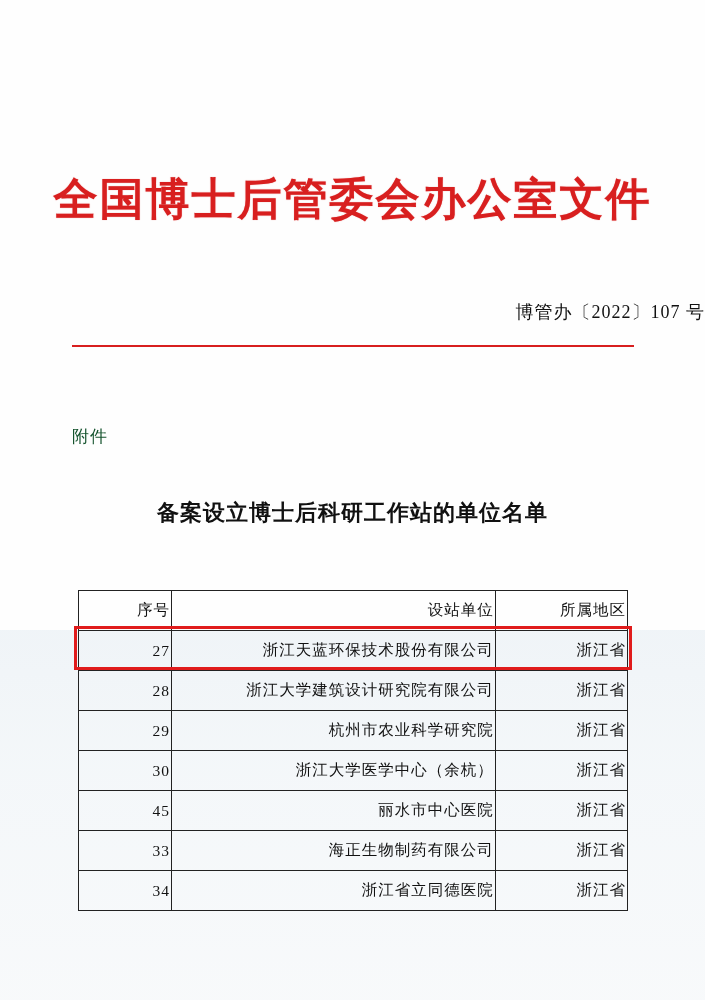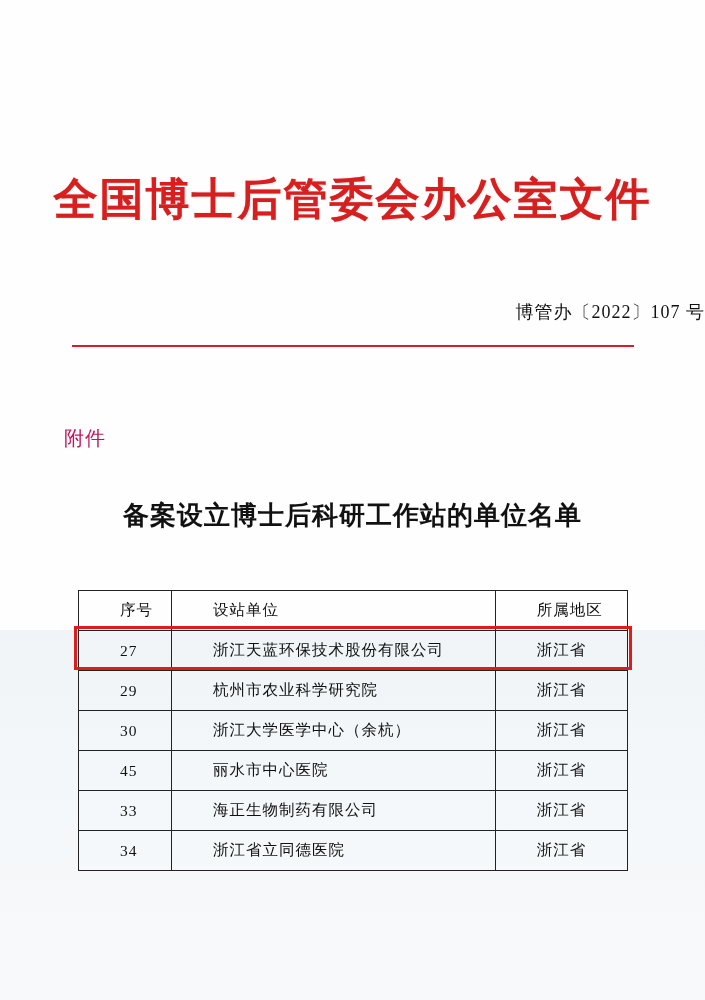--- a/index.html
+++ b/index.html
@@ -57,49 +57,49 @@
     position: absolute;
     top: 345px;
     left: 72px;
     width: 562px;
     height: 2px;
     background: #d81f1f;
   }
   .attachment-label {
     position: absolute;
     top: 425px;
-    left: 64px;
-    font-size: 20px;
-    color: #be185d;
+    left: 72px;
+    font-size: 17px;
+    color: #14532d;
     letter-spacing: 1px;
   }
   .list-title {
     position: absolute;
     top: 498px;
     left: 0;
     width: 705px;
     text-align: center;
-    font-size: 26px;
+    font-size: 22px;
     font-weight: bold;
     color: #111;
     letter-spacing: 1px;
   }
   table.unit-table {
     position: absolute;
     top: 590px;
     left: 78px;
     width: 550px;
     border-collapse: collapse;
     font-size: 15.5px;
     color: #111;
   }
   table.unit-table td, table.unit-table th {
     border: 1px solid #222;
     height: 37px;
-    text-align: left;
+    text-align: right;
     vertical-align: middle;
     font-weight: normal;
     letter-spacing: 1px;
     padding-left: 41px;
   }
   table.unit-table thead th {
     font-weight: normal;
   }
   .col-idx { width: 62px; }
   .col-unit { width: 372px; }
@@ -140,20 +140,25 @@
         <th class="col-region">所属地区</th>
       </tr>
     </thead>
     <tbody>
       <tr>
         <td>27</td>
         <td>浙江天蓝环保技术股份有限公司</td>
         <td>浙江省</td>
       </tr>
       <tr>
+        <td>28</td>
+        <td>浙江大学建筑设计研究院有限公司</td>
+        <td>浙江省</td>
+      </tr>
+      <tr>
         <td>29</td>
         <td>杭州市农业科学研究院</td>
         <td>浙江省</td>
       </tr>
       <tr>
         <td>30</td>
         <td>浙江大学医学中心（余杭）</td>
         <td>浙江省</td>
       </tr>
       <tr>

